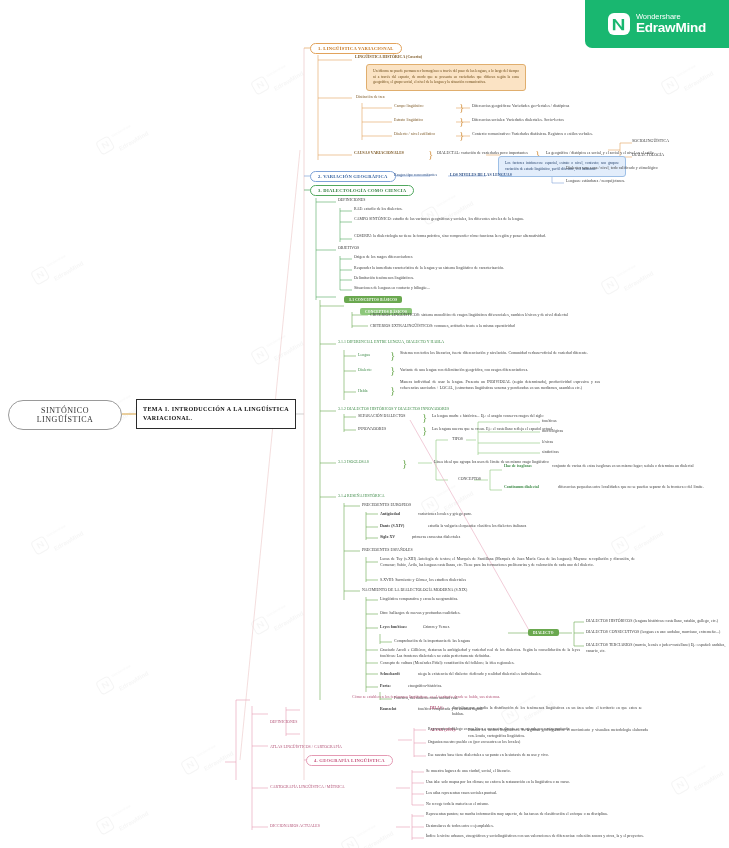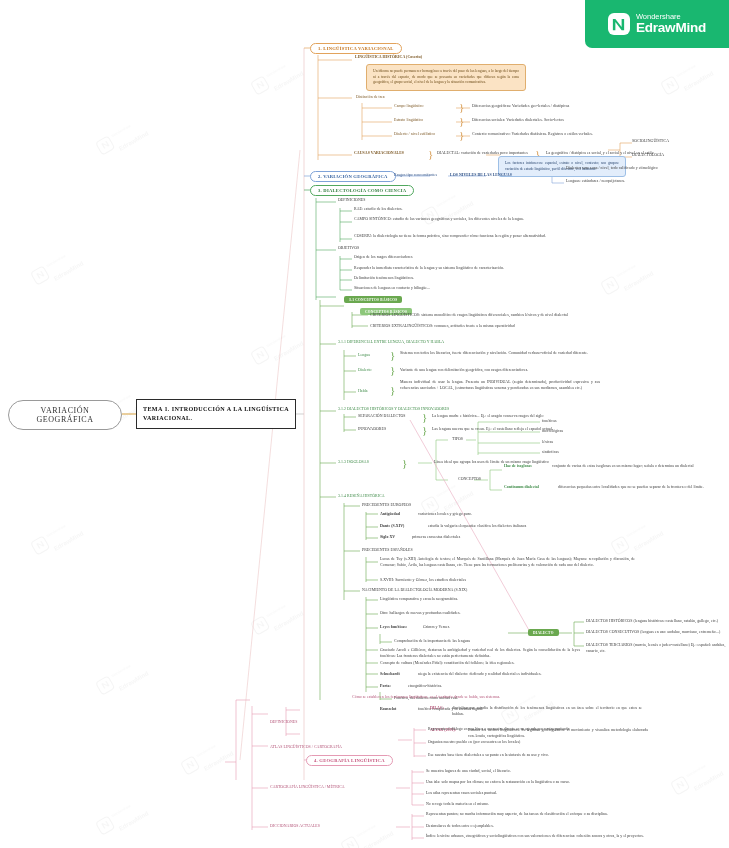--- a/index.html
+++ b/index.html
@@ -392,21 +392,21 @@
     <path d="M412 838 L424 838"></path>
   </g>
 
   <path d="M410 420 L530 632" fill="none" stroke="#e8a9bd" stroke-width="0.6"></path>
   <path d="M300 150 L240 760" fill="none" stroke="#e8bcbc" stroke-width="0.5"></path>
 </svg>
 
 <div id="canvas">
 
   <div class="node root" style="left:8px;top:400px;width:114px;">
-    <span class="t">VARIACIÓN GEOGRÁFICA</span>
+    <span class="t">SINTÓNICO LINGÜÍSTICA</span>
   </div>
 
   <div class="node main" style="left:136px;top:399px;width:160px;">
     <span class="t">TEMA 1. INTRODUCCIÓN A LA LINGÜÍSTICA VARIACIONAL.</span>
   </div>
 
   <div class="node cap or" style="left:310px;top:43px;">
     <span class="t">1. LINGÜÍSTICA VARIACIONAL</span>
   </div>
 

